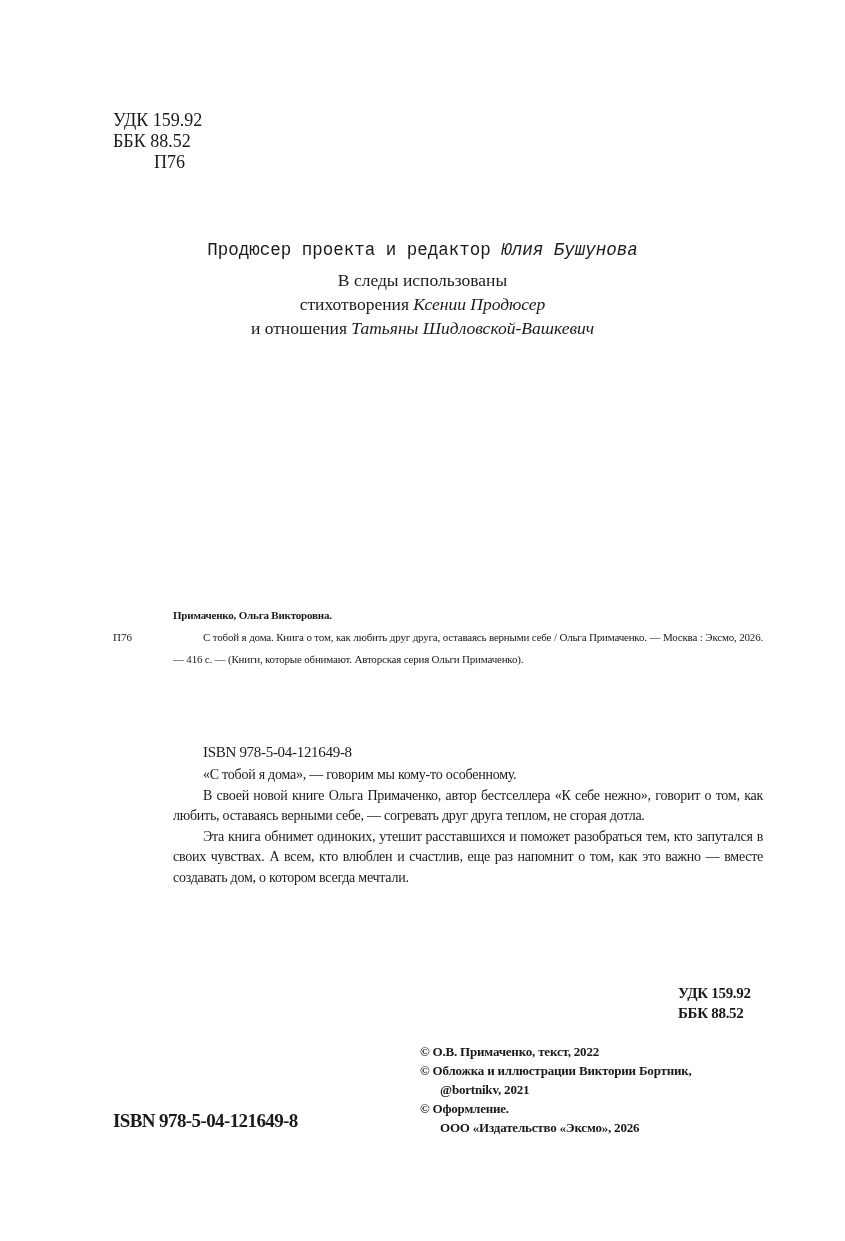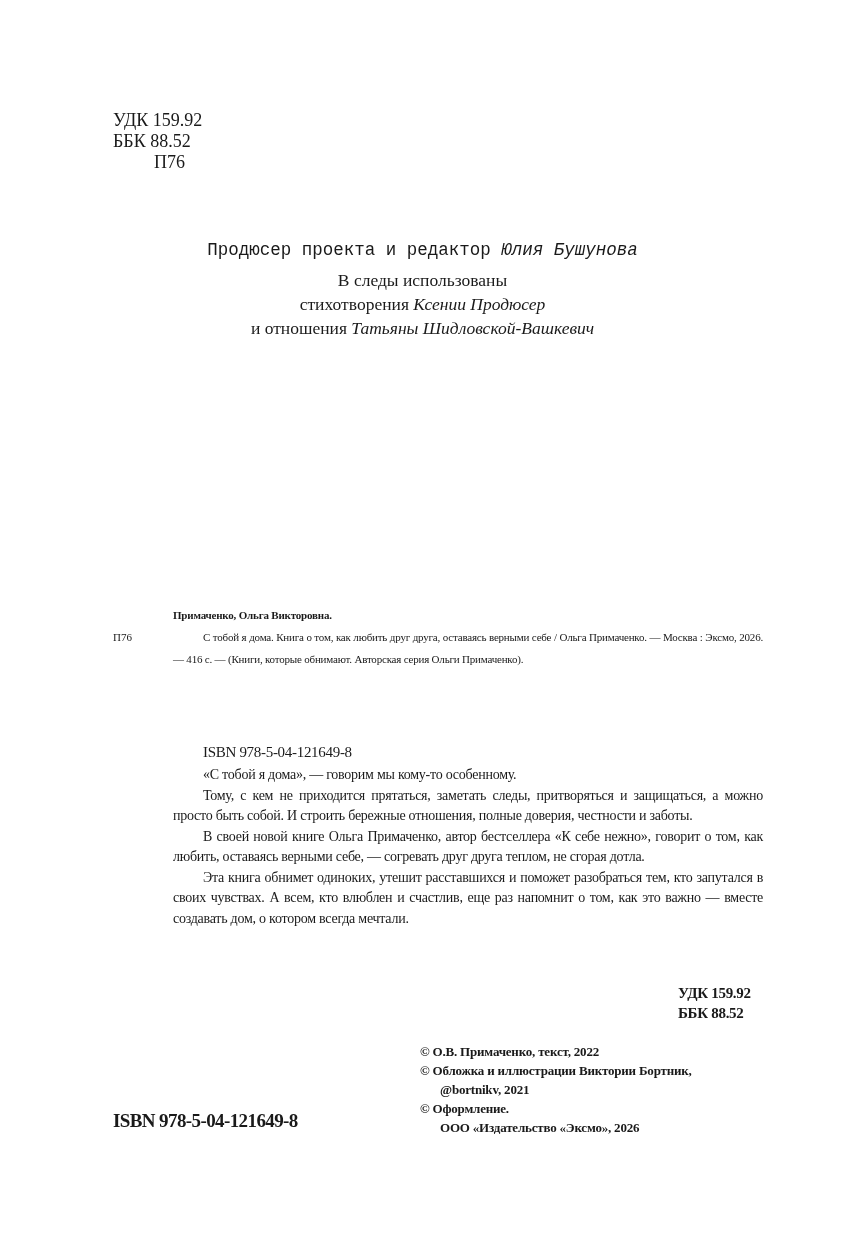--- a/index.html
+++ b/index.html
@@ -73,21 +73,20 @@
   <div class="rec-row">
     <span class="rec-mark">П76</span>
     <div class="rec-text"><span class="indent"></span><span>С тобой я дома. Книга о том, как любить друг друга, оставаясь верными себе / Ольга Примаченко. — Москва : Эксмо, 2026. — 416 с.  — (Книги, которые обнимают. Авторская серия Ольги Примаченко).</span></div>
   </div>
 </div>
 
 <div id="isbn-line" class="abs">ISBN 978-5-04-121649-8</div>
 
 <div id="annotation" class="abs">
   <p>«С тобой я дома», — говорим мы кому-то особенному.</p>
-  <p>Тому, с кем не приходится прятаться, заметать следы, притворяться и защищаться, а можно просто быть собой. И строить бережные отношения, полные доверия, честности и заботы.</p>
   <p>В своей новой книге Ольга Примаченко, автор бестселлера «К себе нежно», говорит о том, как любить, оставаясь верными себе, — согревать друг друга теплом, не сгорая дотла.</p>
   <p>Эта книга обнимет одиноких, утешит расставшихся и поможет разобраться тем, кто запутался в своих чувствах. А всем, кто влюблен и счастлив, еще раз напомнит о том, как это важно — вместе создавать дом, о котором всегда мечтали.</p>
 </div>
 
 <div id="udk-bottom" class="abs">
   <div>УДК 159.92</div>
   <div>ББК 88.52</div>
 </div>
 
 <div id="copyright" class="abs">

